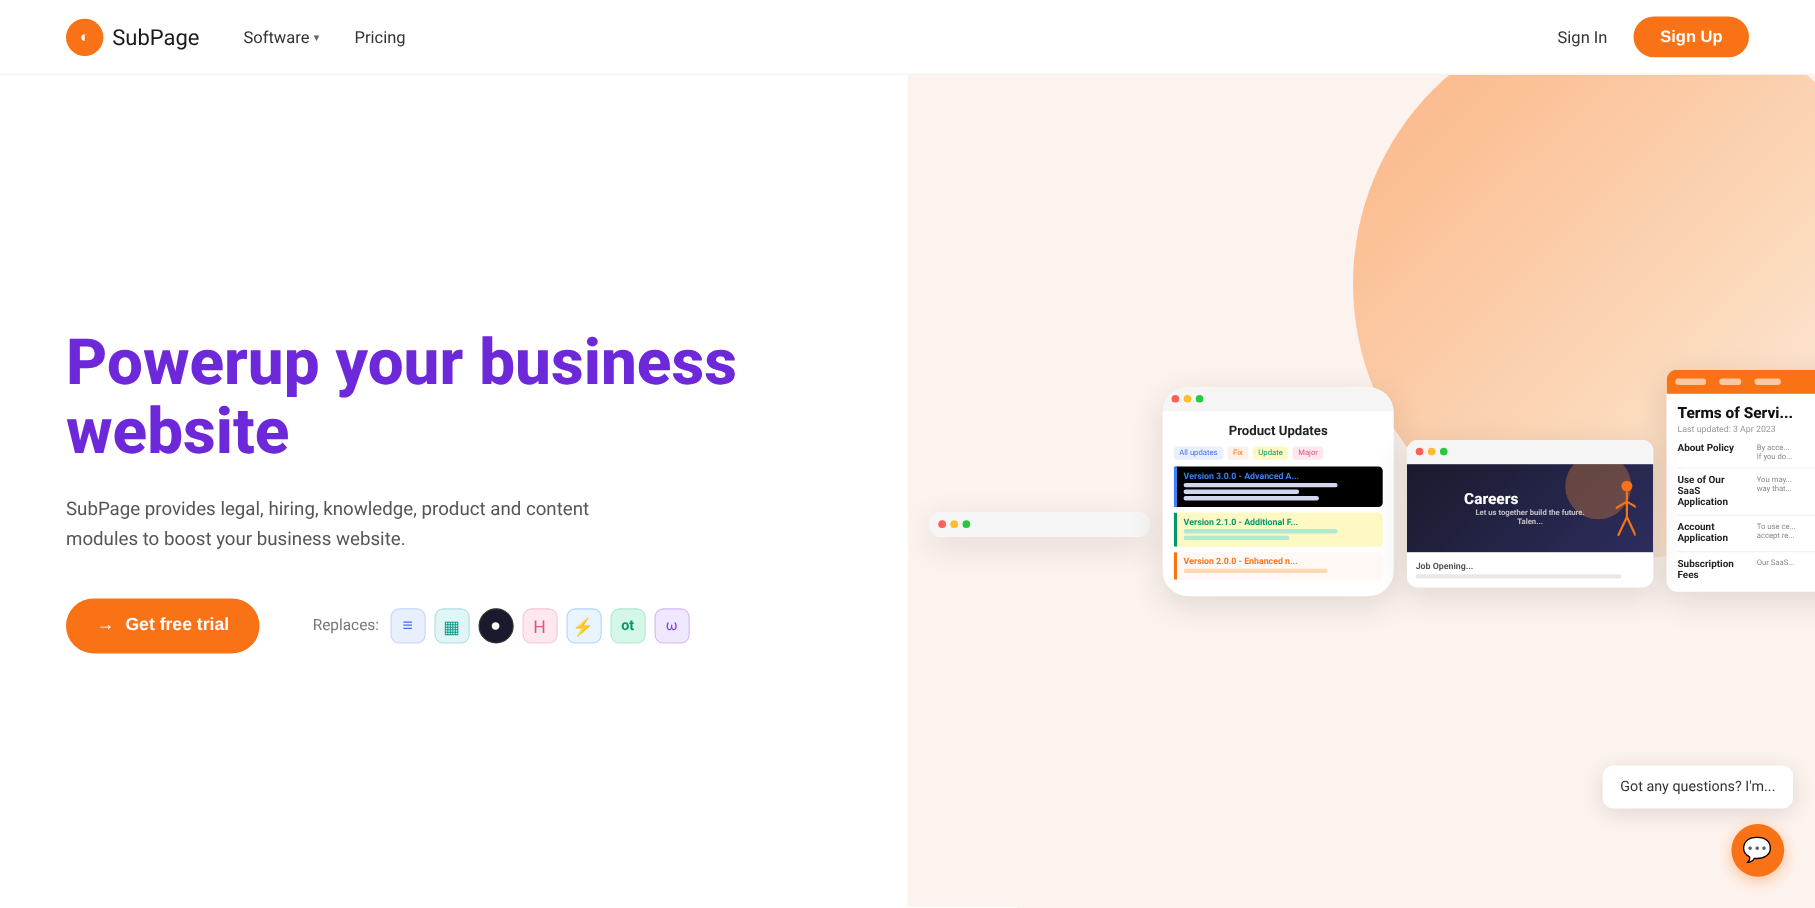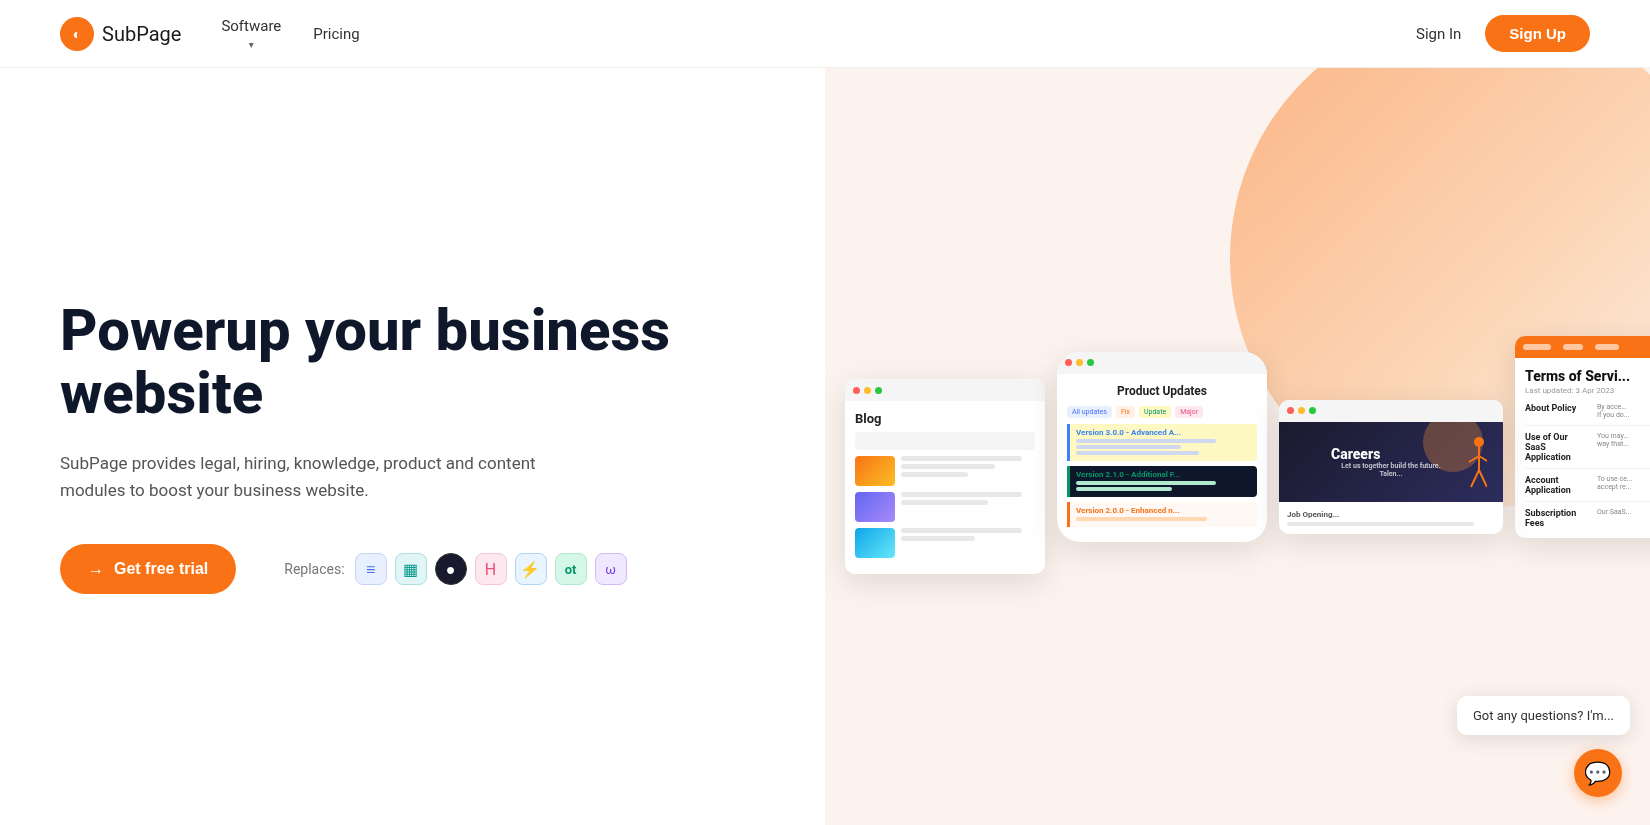--- a/index.html
+++ b/index.html
@@ -58,21 +58,20 @@
       gap: 32px;
     }
     .nav-link {
       font-size: 15px;
       color: #333;
       text-decoration: none;
       display: flex;
       align-items: center;
       gap: 4px;
       cursor: pointer;
-      flex-direction: column;
     }
     .nav-link .chevron {
       font-size: 10px;
       color: #666;
     }
     .nav-right {
       display: flex;
       align-items: center;
       gap: 24px;
     }
@@ -103,21 +102,21 @@
       width: 50%;
       padding: 80px 60px 80px 60px;
       display: flex;
       flex-direction: column;
       justify-content: center;
     }
     .hero-title {
       font-size: 58px;
       font-weight: 800;
       line-height: 1.1;
-      color: #0f172a;
+      color: #6d28d9;
       margin-bottom: 24px;
     }
     .hero-subtitle {
       font-size: 17px;
       color: #555;
       line-height: 1.6;
       max-width: 520px;
       margin-bottom: 40px;
     }
     .hero-cta-row {
@@ -276,21 +275,21 @@
       font-size: 12px;
       font-weight: 700;
       color: #222;
       margin-bottom: 8px;
       text-align: center;
     }
     .update-item {
       border-left: 3px solid #3b82f6;
       padding: 4px 6px;
       margin-bottom: 5px;
-      background: #fef9c3;
+      background: #000000;
       border-radius: 0 4px 4px 0;
     }
     .update-version {
       font-size: 8px;
       font-weight: 700;
       color: #3b82f6;
       margin-bottom: 2px;
     }
     .update-line {
       height: 4px;
@@ -508,46 +507,20 @@
       <div class="hero-bg-circle"></div>
     </div>
     <div class="mockup-container">
 
       <div class="browser-card card-blog" style="margin-top:60px">
         <div class="browser-bar">
           <div class="dot red"></div>
           <div class="dot yellow"></div>
           <div class="dot green"></div>
         </div>
-        <div class="content">
-          <div class="blog-title">Blog</div>
-          <div class="search-bar"></div>
-          <div class="blog-item">
-            <div class="blog-thumb" style="background:linear-gradient(135deg,#f97316,#fbbf24)"></div>
-            <div style="flex:1">
-              <div class="blog-text-line" style="width:90%"></div>
-              <div class="blog-text-line" style="width:70%"></div>
-              <div class="blog-text-line" style="width:50%"></div>
-            </div>
-          </div>
-          <div class="blog-item">
-            <div class="blog-thumb" style="background:linear-gradient(135deg,#6366f1,#a78bfa)"></div>
-            <div style="flex:1">
-              <div class="blog-text-line" style="width:90%"></div>
-              <div class="blog-text-line" style="width:65%"></div>
-            </div>
-          </div>
-          <div class="blog-item">
-            <div class="blog-thumb" style="background:linear-gradient(135deg,#0ea5e9,#67e8f9)"></div>
-            <div style="flex:1">
-              <div class="blog-text-line" style="width:90%"></div>
-              <div class="blog-text-line" style="width:55%"></div>
-            </div>
-          </div>
-        </div>
       </div>
 
       <div class="browser-card card-updates">
         <div class="browser-bar">
           <div class="dot red"></div>
           <div class="dot yellow"></div>
           <div class="dot green"></div>
         </div>
         <div class="content">
           <div class="updates-title">Product Updates</div>
@@ -556,21 +529,21 @@
             <span class="cat-pill" style="background:#fff0e8;color:#f97316">Fix</span>
             <span class="cat-pill" style="background:#fef9c3;color:#059669">Update</span>
             <span class="cat-pill" style="background:#fde8f0;color:#e8507a">Major</span>
           </div>
           <div class="update-item">
             <div class="update-version">Version 3.0.0 - Advanced A...</div>
             <div class="update-line" style="width:80%"></div>
             <div class="update-line" style="width:60%"></div>
             <div class="update-line" style="width:70%"></div>
           </div>
-          <div class="update-item" style="border-left-color:#059669;background:#0f172a">
+          <div class="update-item" style="border-left-color:#059669;background:#fef9c3">
             <div class="update-version" style="color:#059669">Version 2.1.0 - Additional F...</div>
             <div class="update-line" style="width:80%;background:#b0e8d0"></div>
             <div class="update-line" style="width:55%;background:#b0e8d0"></div>
           </div>
           <div class="update-item" style="border-left-color:#f97316;background:#fff8f4">
             <div class="update-version" style="color:#f97316">Version 2.0.0 - Enhanced n...</div>
             <div class="update-line" style="width:75%;background:#fdd8b0"></div>
           </div>
         </div>
       </div>

